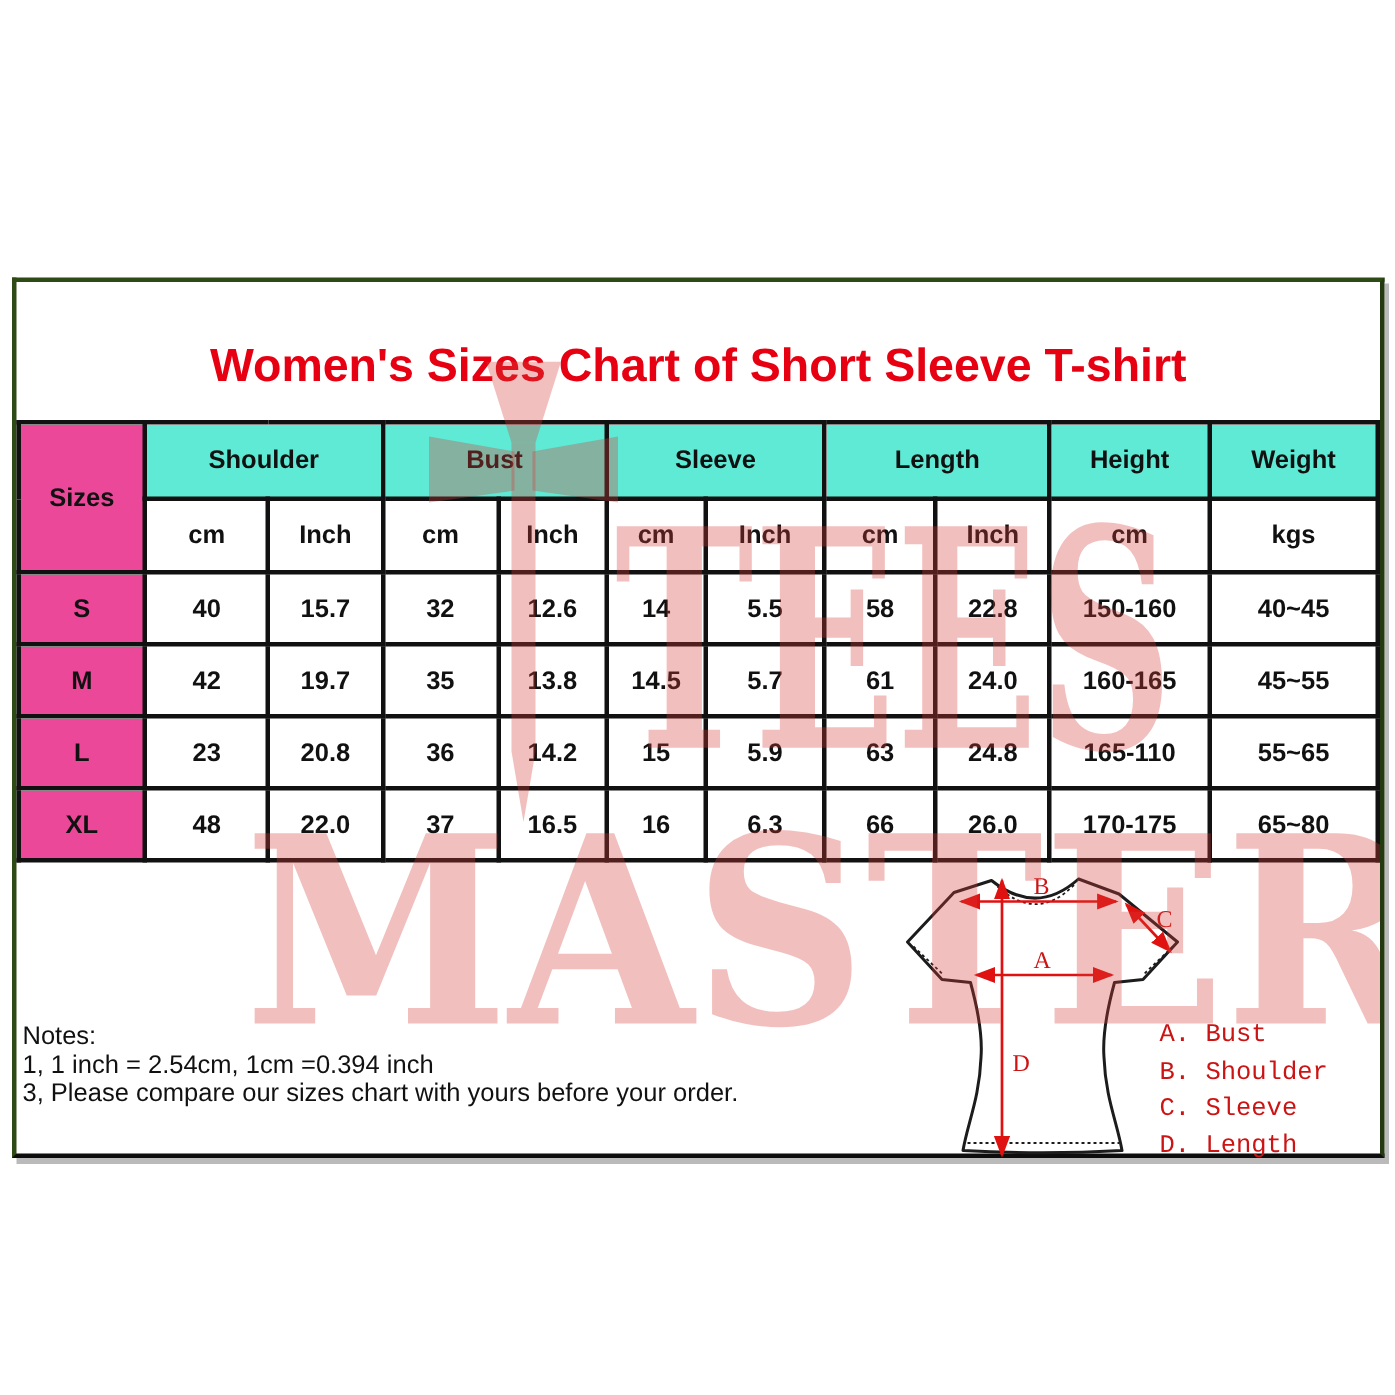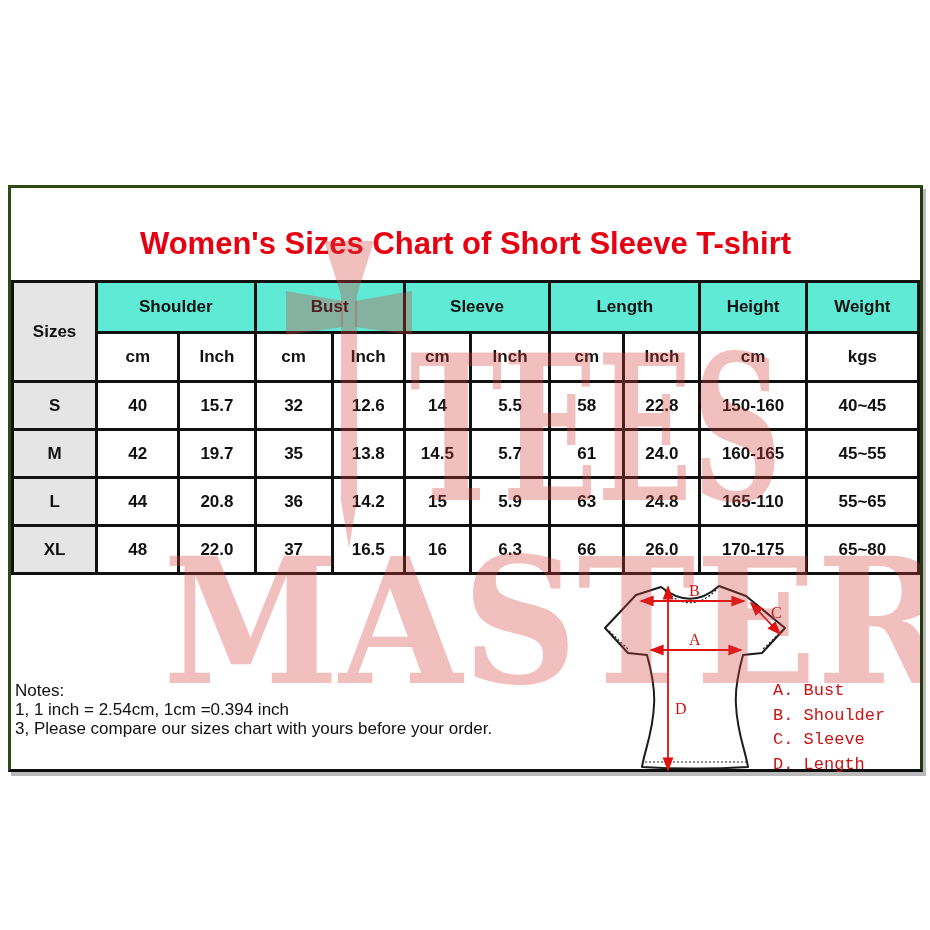--- a/index.html
+++ b/index.html
@@ -23,21 +23,21 @@
     border-collapse:collapse; table-layout:fixed; width:909px;
   }
   .size-table td {
     border:3px solid #111111; text-align:center; vertical-align:middle;
     font-size:17px; font-weight:bold; color:#111; padding:0; overflow:hidden;
   }
   .group-row td { height:48px; }
   .sub-row td { height:46px; }
   .data-row td { height:45px; }
   td.green { background:#5eead4; }
-  td.cyan  { background:#e5e5e5; }
+  td.cyan  { background:#ec4899; }
   .bottom-section { position:relative; height:199px; width:909px; }
   .notes {
     position:absolute; left:4px; top:106px; color:#111;
     font-size:17px; font-weight:normal; line-height:19px; white-space:nowrap;
   }
   .legend {
     position:absolute; left:762px; top:104px; color:#cc1414;
     font-family:Liberation Mono, monospace; font-size:17px; line-height:24.5px;
     white-space:nowrap;
   }
@@ -120,21 +120,21 @@
       <td>13.8</td>
       <td>14.5</td>
       <td>5.7</td>
       <td>61</td>
       <td>24.0</td>
       <td>160-165</td>
       <td>45~55</td>
     </tr>
     <tr class="data-row">
       <td class="cyan">L</td>
-      <td>44</td>
+      <td>23</td>
       <td>20.8</td>
       <td>36</td>
       <td>14.2</td>
       <td>15</td>
       <td>5.9</td>
       <td>63</td>
       <td>24.8</td>
       <td>165-110</td>
       <td>55~65</td>
     </tr>

